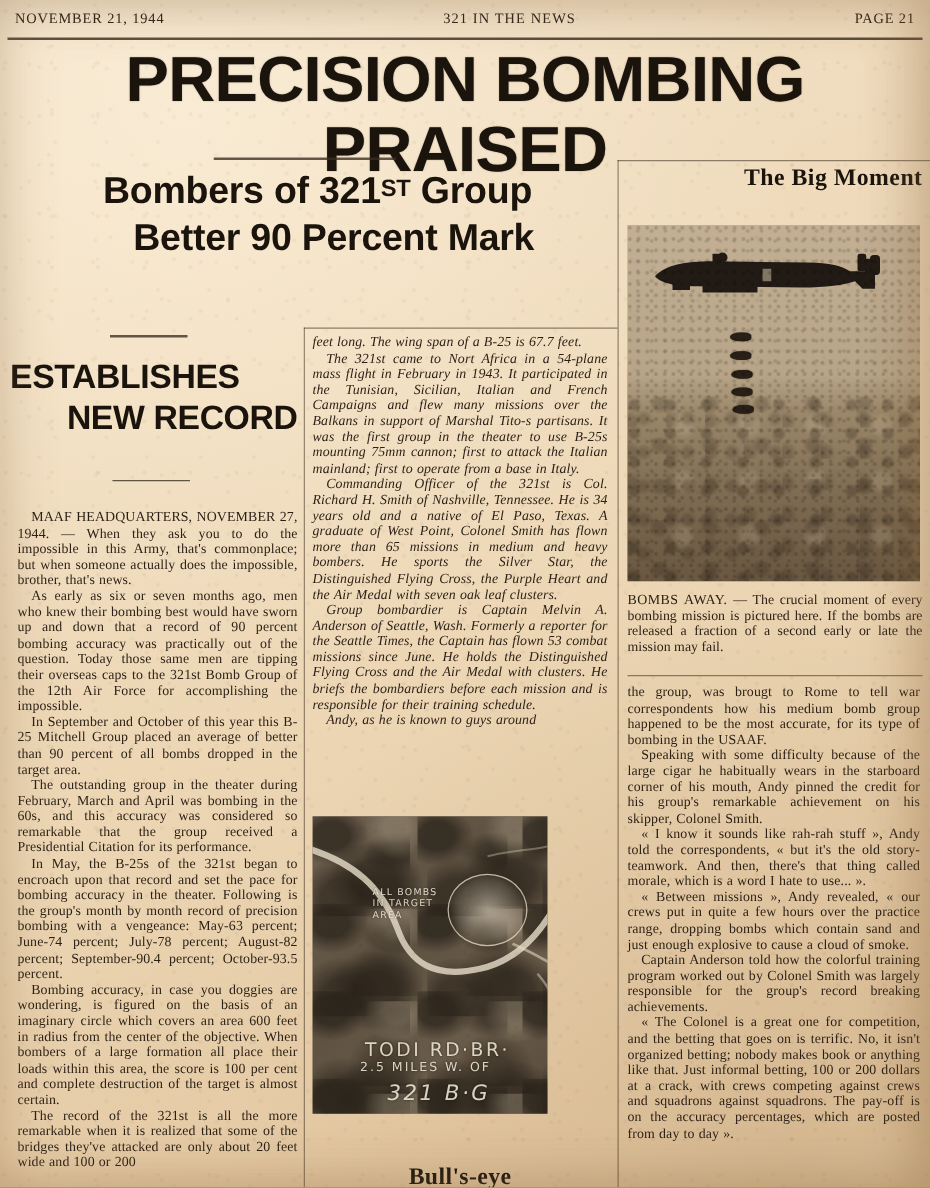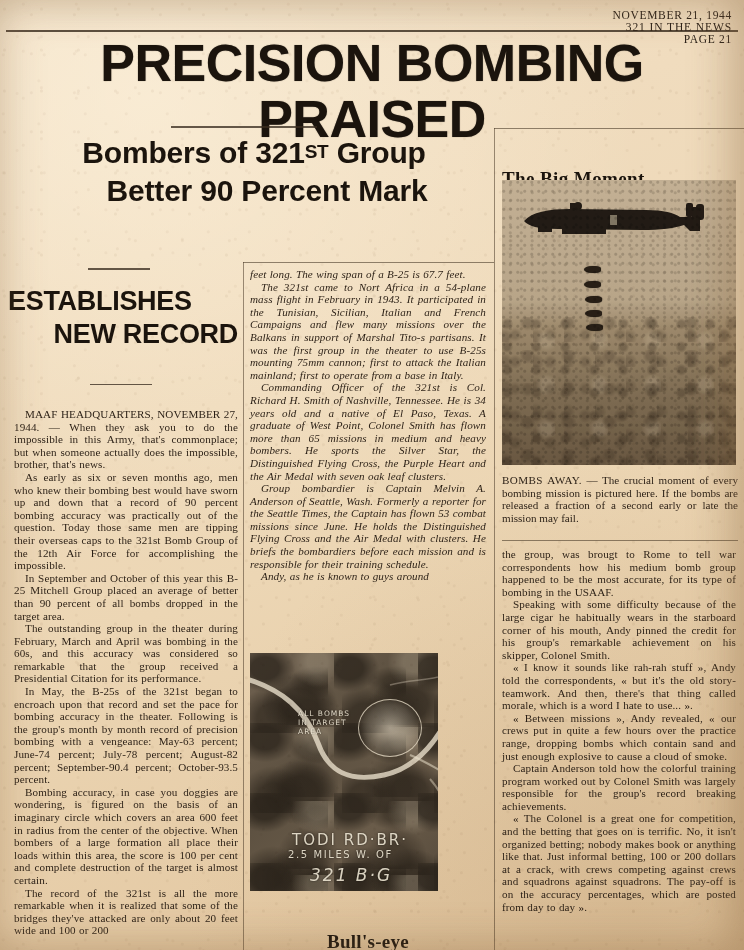--- a/index.html
+++ b/index.html
@@ -37,25 +37,24 @@
     mix-blend-mode: multiply;
   }
   .edge-shade {
     position: absolute; inset: 0; pointer-events: none;
     box-shadow: inset 0 0 46px rgba(135,100,60,.30), inset -18px 0 40px rgba(140,105,65,.22);
   }
 
   
   .masthead {
     position: absolute; top: 9px; left: 12px; right: 12px;
-    display: flex; justify-content: space-between; align-items: flex-end;
+    display: flex; justify-content: space-between; align-items: flex-start;
     font-family: "Liberation Serif", serif;
     font-size: 11.5px; letter-spacing: .7px;
     color: #2a2018;
-    flex-direction: column;
   }
   .masthead .mid { font-size: 11.5px; letter-spacing: .9px; }
   .rule-top {
     position: absolute; top: 30px; left: 6px; right: 6px;
     height: 2px; background: #3a2d20; opacity: .82;
   }
 
   
   .headline {
     position: absolute; top: 36px; left: 8px; right: 8px;
@@ -123,27 +122,26 @@
     background: #4a3a28; opacity: .55;
   }
   .hrule {
     position: absolute; height: 1px;
     background: #4a3a28; opacity: .6;
   }
 
   
   .bigmoment {
     position: absolute; top: 132px; left: 502px; width: 236px;
-    text-align: left;
+    text-align: right;
     font-family: "Liberation Serif", serif;
     font-weight: bold;
     font-size: 19px;
     letter-spacing: .4px;
     color: #1b140d;
-    margin-top: 36px;
   }
 
   
   .photo { position: absolute; overflow: hidden; }
 
   
   #photo-bomber {
     top: 180px; left: 502px; width: 234px; height: 285px;
     background:
       linear-gradient(#b9a88e 0%, #b2a084 38%, #8d7a60 48%, #7d6a52 70%, #6d5c47 100%);

